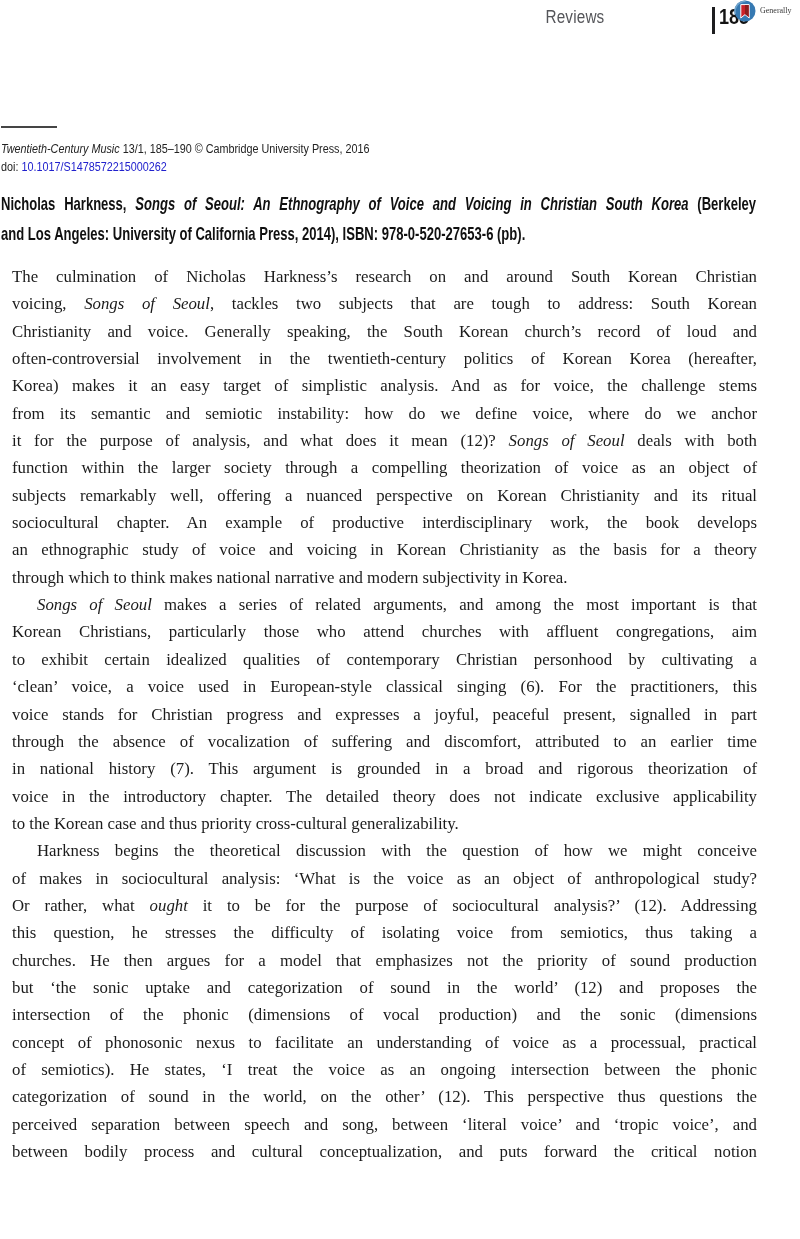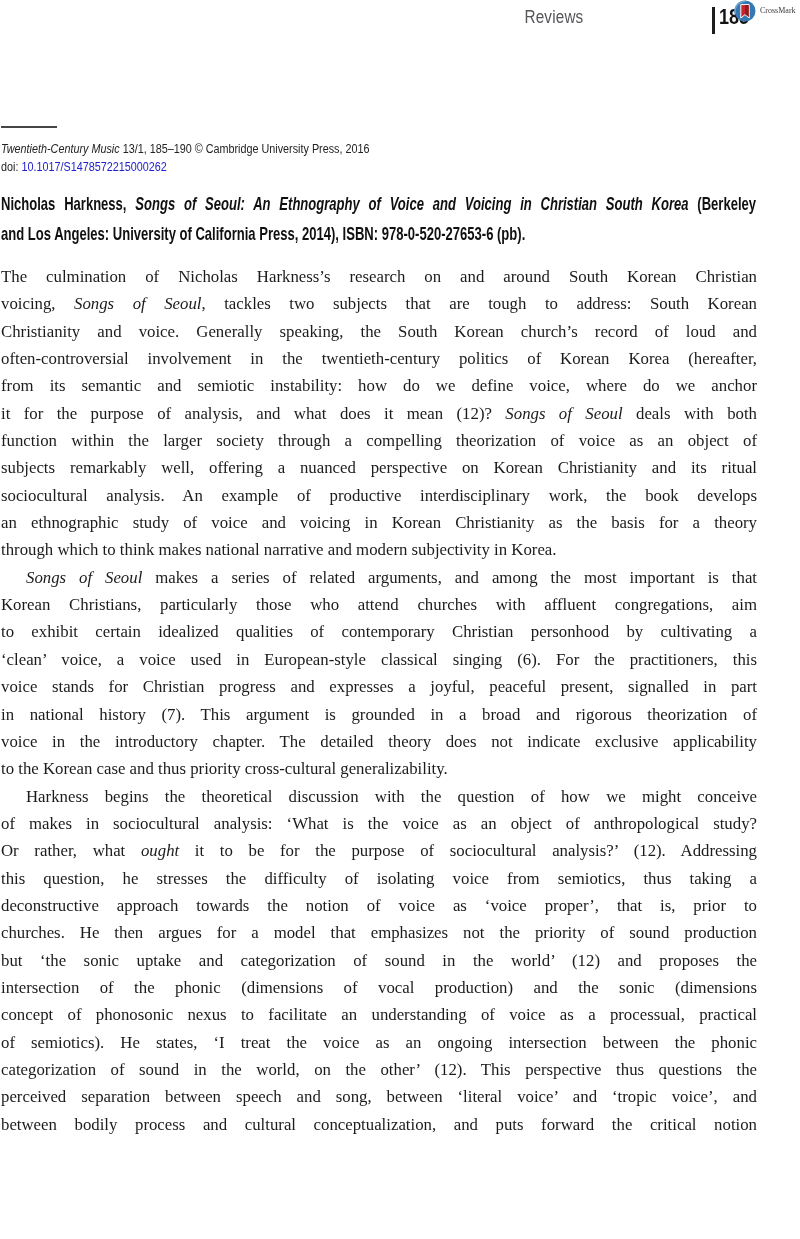--- a/index.html
+++ b/index.html
@@ -7,21 +7,21 @@
     position: relative;
     width: 800px;
     height: 1239px;
     background: #ffffff;
     overflow: hidden;
     font-family: "Liberation Sans", sans-serif;
     color: #111111;
   }
 
   
-  .header { position: absolute; top: 0; left: 0; width: 676px; height: 42px; }
+  .header { position: absolute; top: 0; left: 0; width: 676px; height: 42px; padding-left: 21px; }
   .reviews-label {
     position: absolute;
     right: 93px; top: 7px;
     font-size: 18px;
     color: #55565a;
     transform: scaleX(0.85);
     transform-origin: right top;
     letter-spacing: 0.2px;
   }
   .header-divider {
@@ -95,41 +95,41 @@
   
   .review-body {
     position: absolute;
     left: 1px; top: 263px;
     width: 756px;
     font-family: "Liberation Serif", serif;
     font-size: 16.8px;
     line-height: 27.35px;
     color: #1b1b1b;
   }
-  .review-body .line { text-align: justify; text-align-last: justify; }
+  .review-body .line { text-align: justify; text-align-last: justify; padding-left: 11px; }
   .review-body .line.para-end { text-align-last: left; }
   .review-body .line.indent { text-indent: 25px; }
 </style>
 </head>
 <body>
 
 <div class="page">
 
   <div class="header">
     <span class="reviews-label">Reviews</span>
     <div class="header-divider"></div>
     <span class="page-number">185</span>
     <div class="crossmark">
       <svg width="24" height="24" viewBox="0 0 24 24">
         <circle cx="12" cy="11" r="10.5" fill="#3679b2"></circle>
         <path d="M12.5 1.2 A10.5 10.5 0 0 0 2.2 14" fill="none" stroke="#6fa3cc" stroke-width="1.6"></path>
         <path d="M7.8 4.6 h8.4 v13.4 l-4.2 -3.4 l-4.2 3.4 z" fill="#cc2229" stroke="#ffffff" stroke-width="1"></path>
         <path d="M12 5.1 h3.7 v11.8 l-3.7 -3 z" fill="#8b1e1e"></path>
       </svg>
-      <span class="crossmark-label">CrossMark</span>
+      <span class="crossmark-label">Generally</span>
     </div>
   </div>
 
   <div class="top-rule"></div>
 
   <div class="citation">
     <div><i>Twentieth-Century Music</i> 13/1, 185–190 © Cambridge University Press, 2016</div>
     <div class="doi-line"><span>doi: </span><span class="doi-link">10.1017/S1478572215000262</span></div>
   </div>
 
@@ -137,44 +137,45 @@
     <div class="h-line fill">Nicholas Harkness, <i>Songs of Seoul: An Ethnography of Voice and Voicing in Christian South Korea</i> (Berkeley</div>
     <div class="h-line">and Los Angeles: University of California Press, 2014), ISBN: 978-0-520-27653-6 (pb).</div>
   </div>
 
   <div class="review-body">
       <div class="para">
         <div class="line">The culmination of Nicholas Harkness’s research on and around South Korean Christian</div>
         <div class="line">voicing, <i>Songs of Seoul</i>, tackles two subjects that are tough to address: South Korean</div>
         <div class="line">Christianity and voice. Generally speaking, the South Korean church’s record of loud and</div>
         <div class="line">often-controversial involvement in the twentieth-century politics of Korean Korea (hereafter,</div>
+        <div class="line">Korea) makes it an easy target of simplistic analysis. And as for voice, the challenge stems</div>
         <div class="line">from its semantic and semiotic instability: how do we define voice, where do we anchor</div>
         <div class="line">it for the purpose of analysis, and what does it mean (12)? <i>Songs of Seoul</i> deals with both</div>
         <div class="line">function within the larger society through a compelling theorization of voice as an object of</div>
         <div class="line">subjects remarkably well, offering a nuanced perspective on Korean Christianity and its ritual</div>
-        <div class="line">sociocultural analysis. An example of productive interdisciplinary work, the book develops</div>
+        <div class="line">sociocultural chapter. An example of productive interdisciplinary work, the book develops</div>
         <div class="line">an ethnographic study of voice and voicing in Korean Christianity as the basis for a theory</div>
         <div class="line para-end">through which to think makes national narrative and modern subjectivity in Korea.</div>
       </div>
       <div class="para">
         <div class="line indent"><i>Songs of Seoul</i> makes a series of related arguments, and among the most important is that</div>
         <div class="line">Korean Christians, particularly those who attend churches with affluent congregations, aim</div>
         <div class="line">to exhibit certain idealized qualities of contemporary Christian personhood by cultivating a</div>
         <div class="line">‘clean’ voice, a voice used in European-style classical singing (6). For the practitioners, this</div>
         <div class="line">voice stands for Christian progress and expresses a joyful, peaceful present, signalled in part</div>
+        <div class="line">through the absence of vocalization of suffering and discomfort, attributed to an earlier time</div>
         <div class="line">in national history (7). This argument is grounded in a broad and rigorous theorization of</div>
         <div class="line">voice in the introductory chapter. The detailed theory does not indicate exclusive applicability</div>
         <div class="line para-end">to the Korean case and thus priority cross-cultural generalizability.</div>
       </div>
       <div class="para">
         <div class="line indent">Harkness begins the theoretical discussion with the question of how we might conceive</div>
         <div class="line">of makes in sociocultural analysis: ‘What is the voice as an object of anthropological study?</div>
         <div class="line">Or rather, what <i>ought</i> it to be for the purpose of sociocultural analysis?’ (12). Addressing</div>
         <div class="line">this question, he stresses the difficulty of isolating voice from semiotics, thus taking a</div>
-        <div class="line">deconstructive approach towards the notion of voice as ‘voice proper’, that is, prior to</div>
         <div class="line">churches. He then argues for a model that emphasizes not the priority of sound production</div>
         <div class="line">but ‘the sonic uptake and categorization of sound in the world’ (12) and proposes the</div>
         <div class="line">intersection of the phonic (dimensions of vocal production) and the sonic (dimensions</div>
         <div class="line">concept of phonosonic nexus to facilitate an understanding of voice as a processual, practical</div>
         <div class="line">of semiotics). He states, ‘I treat the voice as an ongoing intersection between the phonic</div>
         <div class="line">categorization of sound in the world, on the other’ (12). This perspective thus questions the</div>
         <div class="line">perceived separation between speech and song, between ‘literal voice’ and ‘tropic voice’, and</div>
         <div class="line">between bodily process and cultural conceptualization, and puts forward the critical notion</div>
       </div>
     </div>

